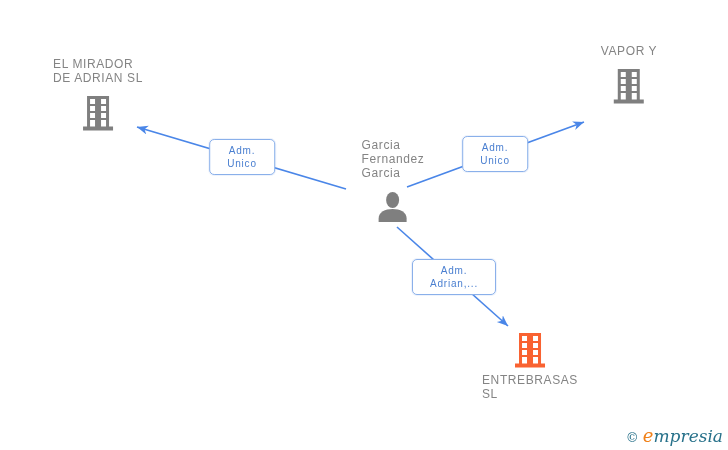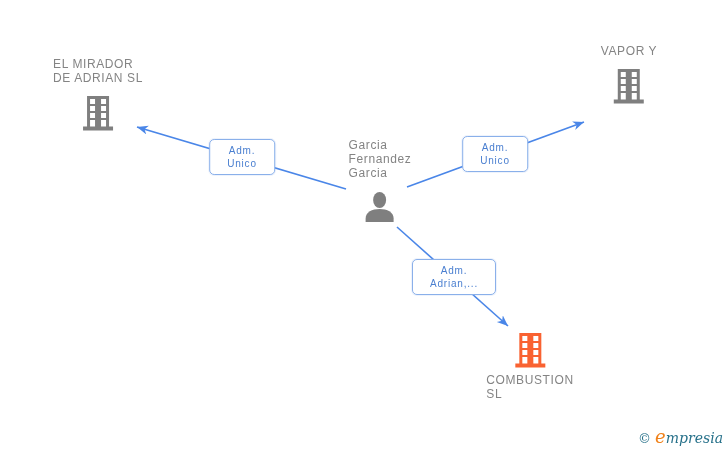--- a/index.html
+++ b/index.html
@@ -81,21 +81,21 @@
     font-style: normal;
     margin-right: 4px;
   }
   #watermark .brand-e {
     color: var(--logo-orange, #f08119);
     font-size: 18px;
     line-height: 14px;
   }
   #watermark .brand-rest {
     color: var(--logo-teal, #27718a);
-    font-size: 14px;
+    font-size: 17px;
     margin-top: 20px;
   }
 </style>
 </head>
 <body>
 
 <div id="canvas">
 
   <svg id="edges" viewBox="0 0 728 450">
     <defs>
@@ -136,21 +136,21 @@
         <rect x="1" y="31.5" width="30" height="4"></rect>
         <path d="M5,1 h22 v31 h-22 Z
                  M8,4 h5 v5 h-5 Z  M19,4 h5 v5 h-5 Z
                  M8,11 h5 v5 h-5 Z M19,11 h5 v5 h-5 Z
                  M8,18 h5 v5 h-5 Z M19,18 h5 v5 h-5 Z
                  M8,25 h5 v7 h-5 Z M19,25 h5 v7 h-5 Z" fill-rule="evenodd"></path>
       </g>
     </svg>
   </div>
 
-  <div class="node" style="left:380px; top:138px;">
+  <div class="node" style="left:393px; top:138px;">
     <div class="node-label">
       <div>Garcia</div>
       <div>Fernandez</div>
       <div>Garcia</div>
     </div>
     <div class="gap-12"></div>
     <svg width="32" height="30" viewBox="0 0 32 30">
       <g class="icon-gray">
         <ellipse cx="16" cy="8" rx="6.5" ry="8"></ellipse>
         <path d="M2,30 v-3.5 c0,-6.5 6.5,-9.5 14,-9.5 s14,3 14,9.5 V30 Z"></path>
@@ -164,21 +164,21 @@
         <rect x="1" y="31.5" width="30" height="4"></rect>
         <path d="M5,1 h22 v31 h-22 Z
                  M8,4 h5 v5 h-5 Z  M19,4 h5 v5 h-5 Z
                  M8,11 h5 v5 h-5 Z M19,11 h5 v5 h-5 Z
                  M8,18 h5 v5 h-5 Z M19,18 h5 v5 h-5 Z
                  M8,25 h5 v7 h-5 Z M19,25 h5 v7 h-5 Z" fill-rule="evenodd"></path>
       </g>
     </svg>
     <div class="gap-5"></div>
     <div class="node-label">
-      <div>COMBUSTION</div>
+      <div>ENTREBRASAS</div>
       <div>SL</div>
     </div>
   </div>
 
   <div class="edge-label" style="left:242px; top:157px;">
     <div>Adm.</div>
     <div>Unico</div>
   </div>
 
   <div class="edge-label" style="left:495px; top:154px;">

